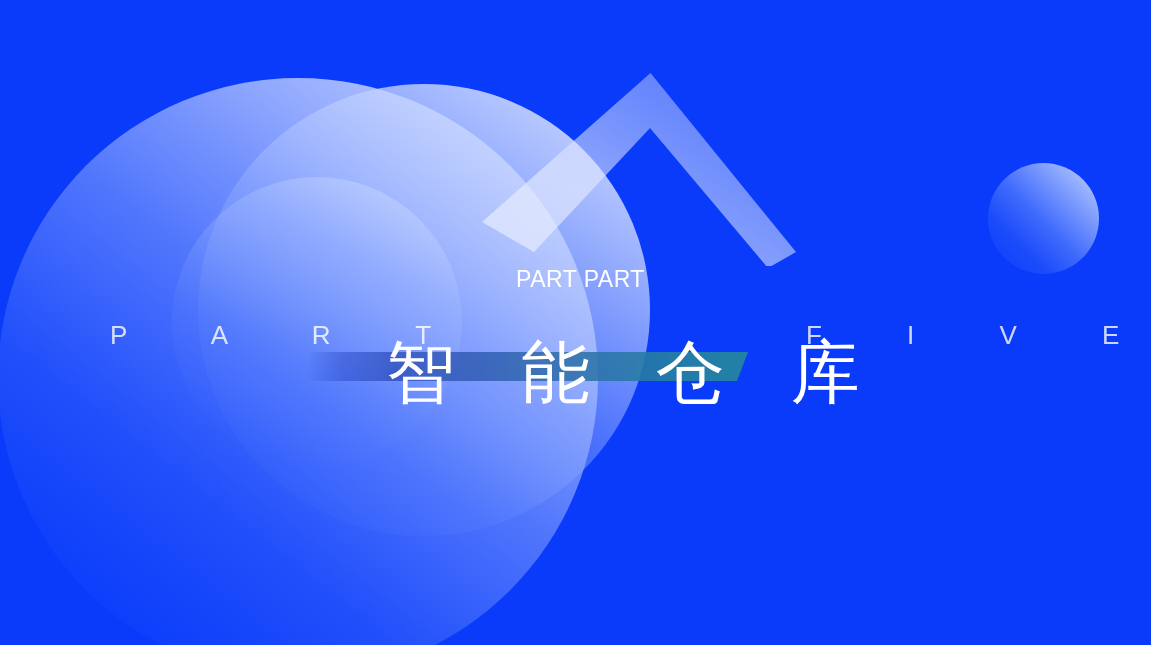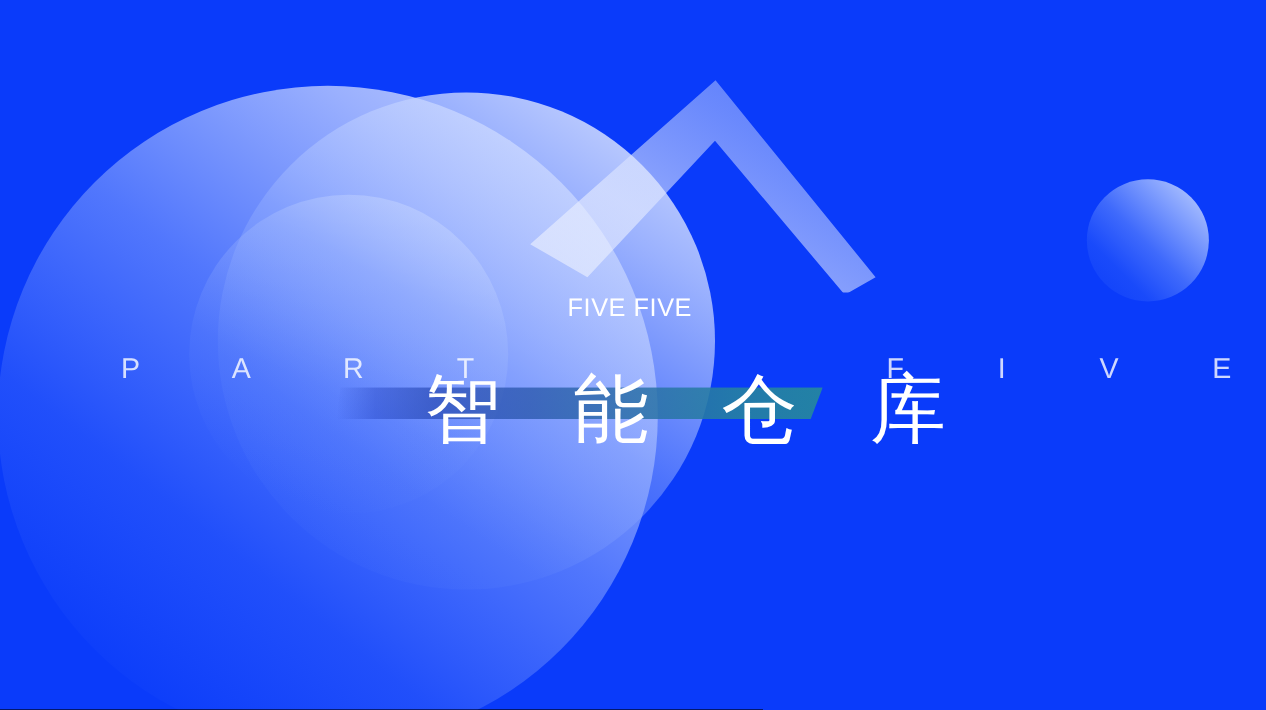--- a/index.html
+++ b/index.html
@@ -184,17 +184,17 @@
       <path d="M186.5,17 L332,196 L304,212 L186,72 L70,196 L18,166 Z" fill="url(#chevGrad)" transform="translate(-2,0)"></path>
     </svg>
   </div>
 
   <div class="deco" id="title-band"></div>
 
   <div class="txt" id="ghost-part">P A R T</div>
 
   <div class="txt" id="ghost-five">F I V E</div>
 
-  <div class="txt" id="eyebrow-label">FIVE FIVE</div>
+  <div class="txt" id="eyebrow-label">PART PART</div>
 
   <div class="txt" id="main-title">智 能 仓 库</div>
 
 </div>
 
 </body></html>

